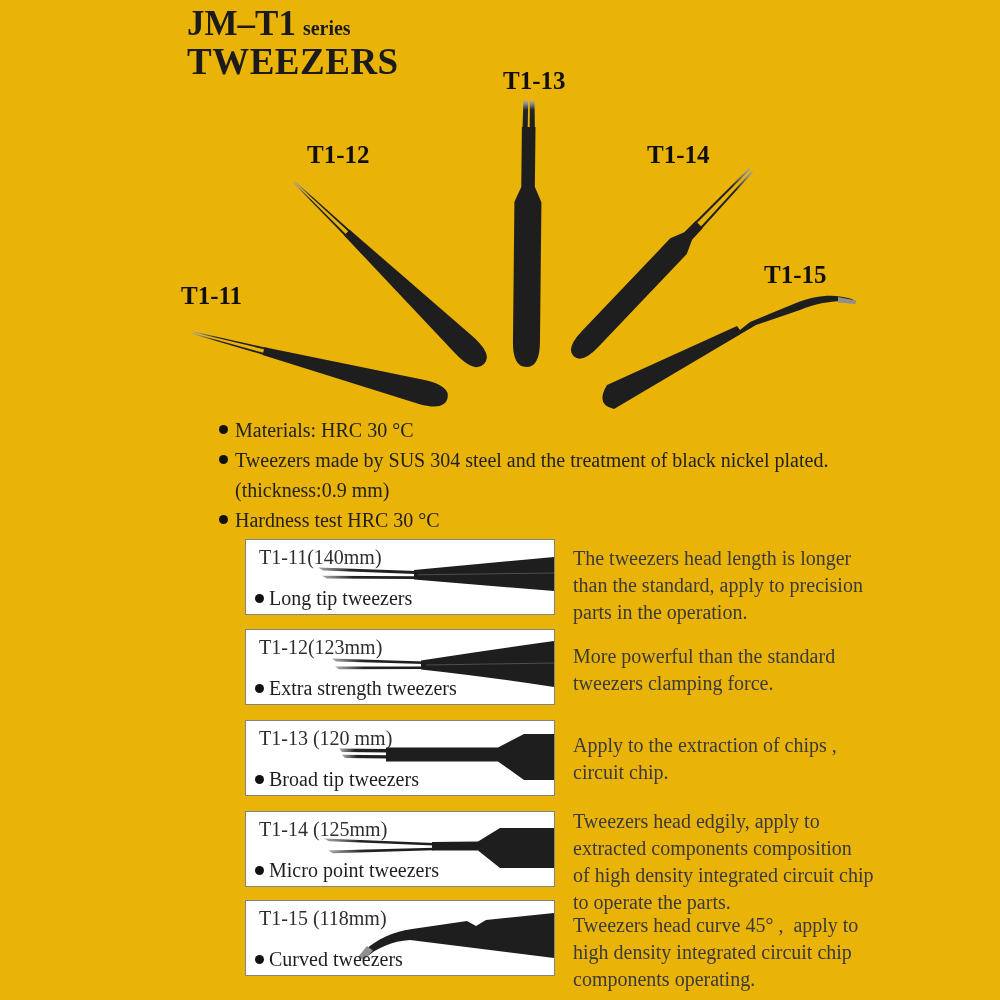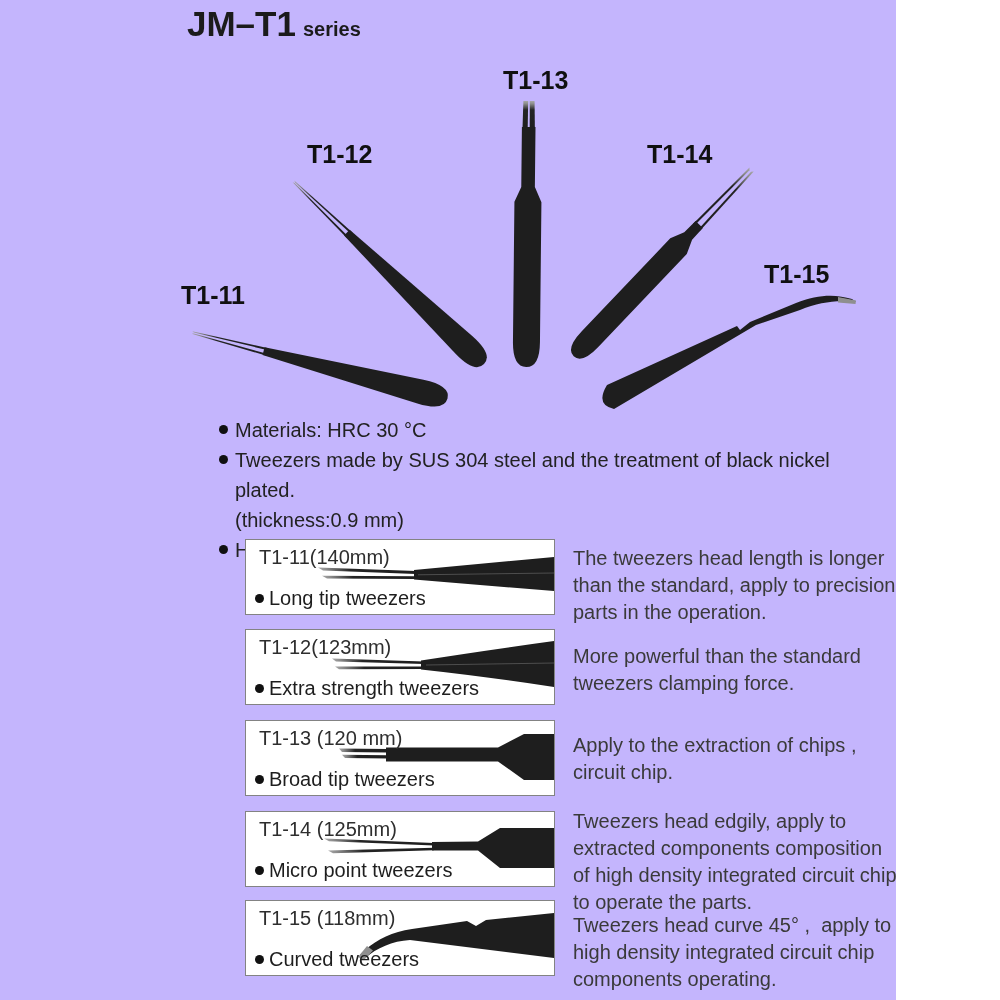--- a/index.html
+++ b/index.html
@@ -1,17 +1,17 @@
 <!DOCTYPE html>
 <html><head>
 <meta charset="utf-8">
 <style>
   html,body{margin:0;padding:0;background:#fff;}
-  .page{position:relative;width:896px;height:1000px;background:#c4b5fd;
-        font-family:Liberation Sans, sans-serif;overflow:hidden;color:#1b1b1b;}
+  .page{position:relative;width:1000px;height:1000px;background:#eab308;
+        font-family:Liberation Serif, serif;overflow:hidden;color:#1b1b1b;}
   
   .header{position:absolute;left:187px;top:6px;}
   .brand-line{display:flex;align-items:baseline;line-height:1;}
   .brand{font-weight:bold;font-size:35px;color:#1b1b1b;}
   .brand-suffix{font-weight:bold;font-size:20px;margin-left:7px;color:#1b1b1b;}
   .big-title{font-weight:bold;font-size:37px;line-height:1;margin-top:2px;letter-spacing:.5px;color:#1b1b1b;}
   
   .fan-svg{position:absolute;left:0;top:0;}
   .fan-label{position:absolute;font-weight:bold;font-size:25px;color:#101010;line-height:1;}
   
@@ -35,20 +35,21 @@
 </head>
 <body>
 
 <div class="page">
 
   <div class="header">
     <div class="brand-line">
       <span class="brand">JM–T1</span>
       <span class="brand-suffix">series</span>
     </div>
+    <div class="big-title">TWEEZERS</div>
   </div>
 
   <svg class="fan-svg" width="1000" height="430" viewBox="0 0 1000 430">
     <defs>
       <linearGradient id="gV" x1="0" y1="0" x2="0" y2="1">
         <stop offset="0" stop-color="#a8a8a8"></stop>
           <stop offset="0.1" stop-color="#8a8a8a"></stop>
         <stop offset="0.32" stop-color="#242424"></stop>
           <stop offset="1" stop-color="#1e1e1e"></stop>
       </linearGradient>

